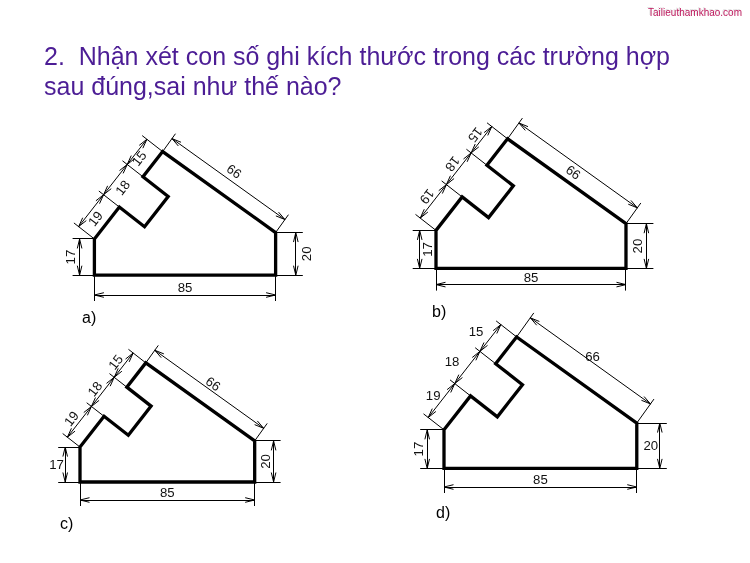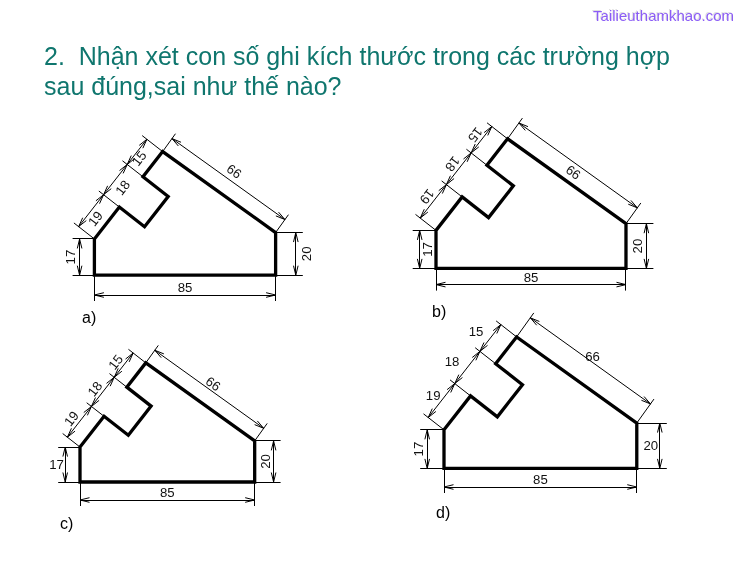--- a/index.html
+++ b/index.html
@@ -1,17 +1,17 @@
 <!DOCTYPE html>
 <html><head><meta charset="utf-8">
 <style>
 html,body{margin:0;padding:0;background:#fff;width:750px;height:563px;overflow:hidden}
 body{font-family:"Liberation Sans",sans-serif;position:relative}
-.title{position:absolute;left:44px;top:42px;font-size:25px;line-height:29.5px;color:#0f766e;letter-spacing:0}
-.wm{position:absolute;right:16px;top:7px;font-size:15px;color:#8b5cf6;text-shadow:1px 1px 0 #fff,-1px -1px 0 #dedede}
+.title{position:absolute;left:44px;top:42px;font-size:25px;line-height:29.5px;color:#4c1d95;letter-spacing:0}
+.wm{position:absolute;right:8px;top:7px;font-size:10px;color:#be185d;text-shadow:1px 1px 0 #fff,-1px -1px 0 #dedede}
 .lbl{position:absolute;font-size:16px;color:#000}
 svg{position:absolute;left:0;top:0}
 .thin line,.thin path{stroke:#000;stroke-width:1;fill:none}
 .dtxt text{font-family:"Liberation Sans",sans-serif;font-size:13.2px;fill:#111}
 </style></head>
 <body>
 <div class="wm">Tailieuthamkhao.com</div>
 <div class="title">2.&nbsp;&nbsp;Nhận xét con số ghi kích thước trong các trường hợp<br>sau đúng,sai như thế nào?</div>
 <svg width="750" height="563" viewBox="0 0 750 563">
 <g class="thin">

